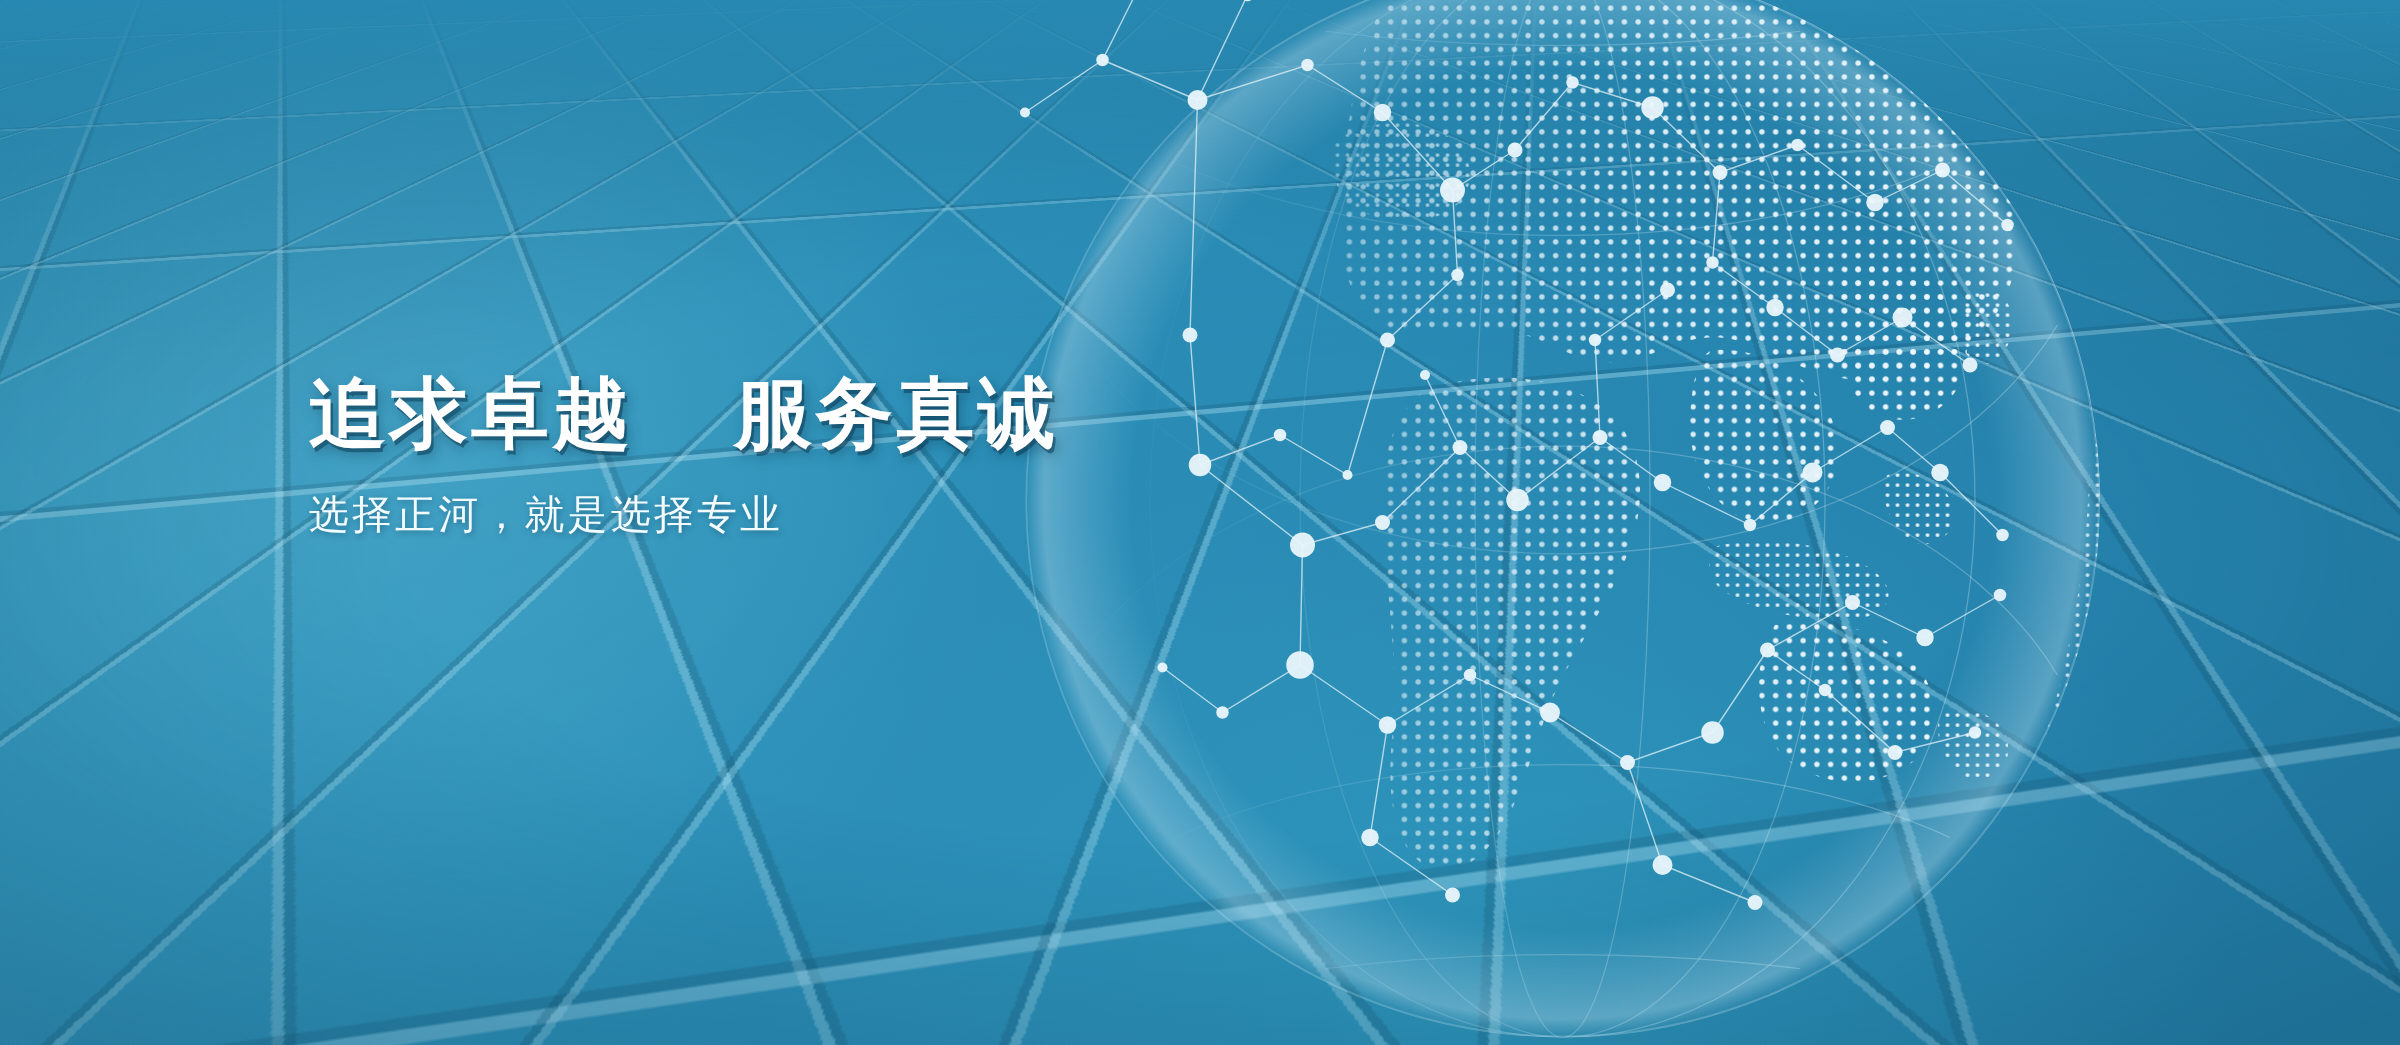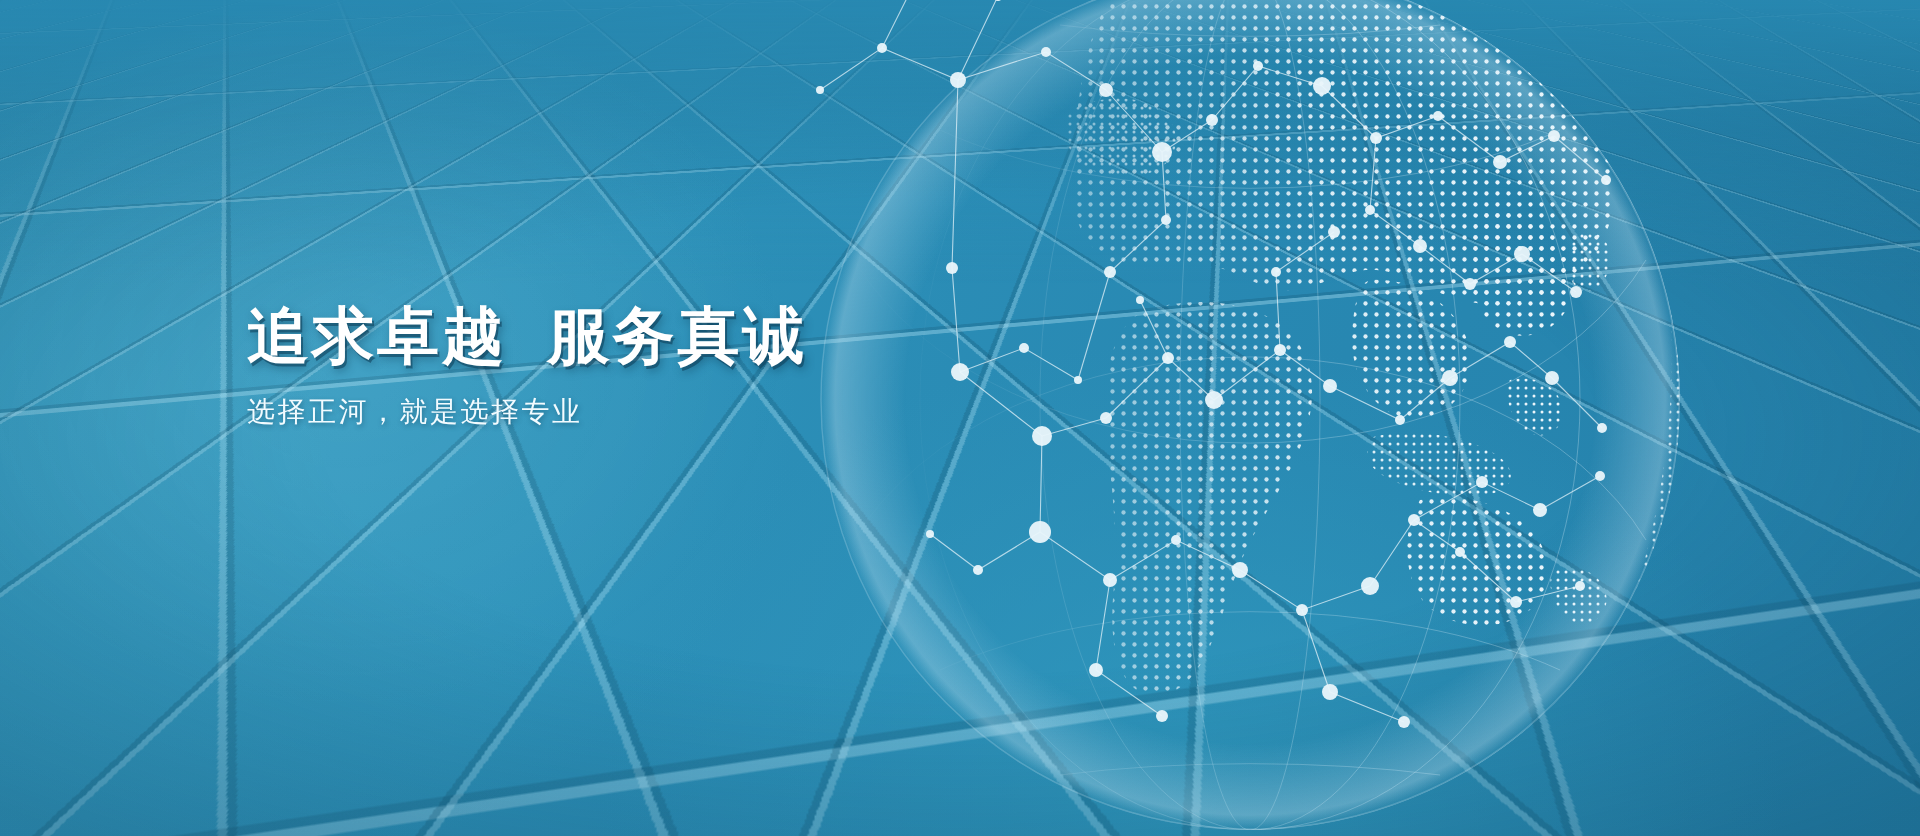--- a/index.html
+++ b/index.html
@@ -3,21 +3,21 @@
 <meta charset="utf-8">
 <style>
   html,body{margin:0;padding:0;background:#1d6f94;}
   *{box-sizing:border-box;}
 
   .banner{
     position:relative;
     width:1920px;
     height:836px;
     overflow:hidden;
-    font-family:Liberation Sans, sans-serif;
+    font-family:Liberation Mono, monospace;
     background:#2b8fb7;
   }
 
   
   .bg-base{
     position:absolute; inset:0;
     background:
       radial-gradient(ellipse 1100px 800px at 6% 48%, #3ba0c4 0%, rgba(59,160,196,0) 62%),
       radial-gradient(ellipse 900px 700px at 62% 96%, #2f97bd 0%, rgba(47,151,189,0) 66%),
       linear-gradient(108deg,#3398bf 0%,#2d91b9 32%,#2888b2 62%,#2480aa 100%);
@@ -103,21 +103,21 @@
     font-weight:700;
     letter-spacing:3px;
     color:#ffffff;
     white-space:pre;
     text-shadow:
       2px 3px 0 rgba(12,60,86,.55),
       3px 5px 10px rgba(8,48,72,.40);
   }
   .subline{
     margin:20px 0 0 0;
-    font-size:28px;
+    font-size:32px;
     line-height:1.4;
     font-weight:400;
     letter-spacing:2.5px;
     color:#f2fbff;
     white-space:pre;
     text-shadow:1px 2px 5px rgba(10,55,80,.45);
   }
 
   .glow-sheen{
     position:absolute; inset:0;

